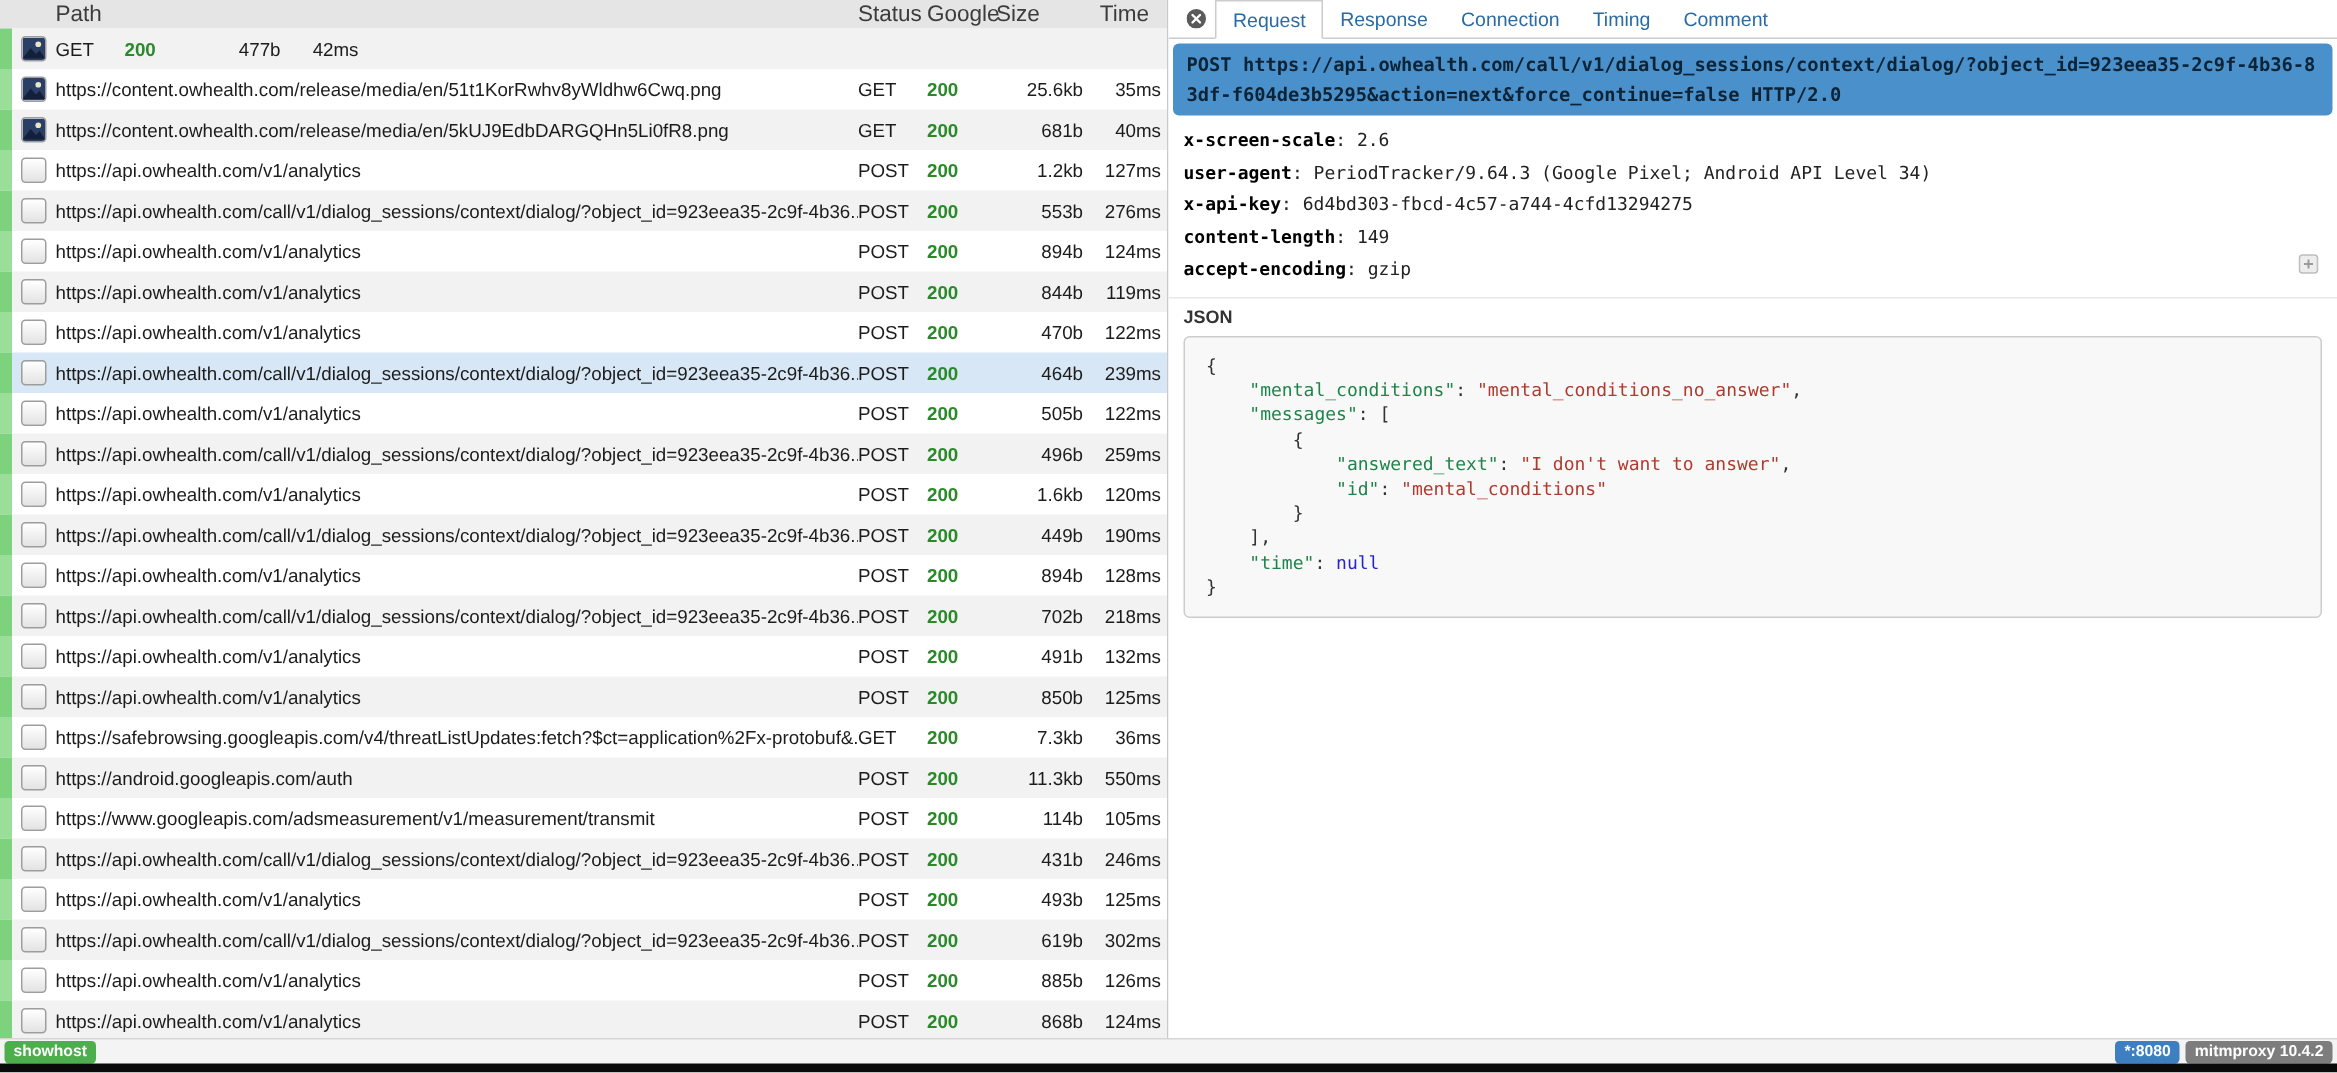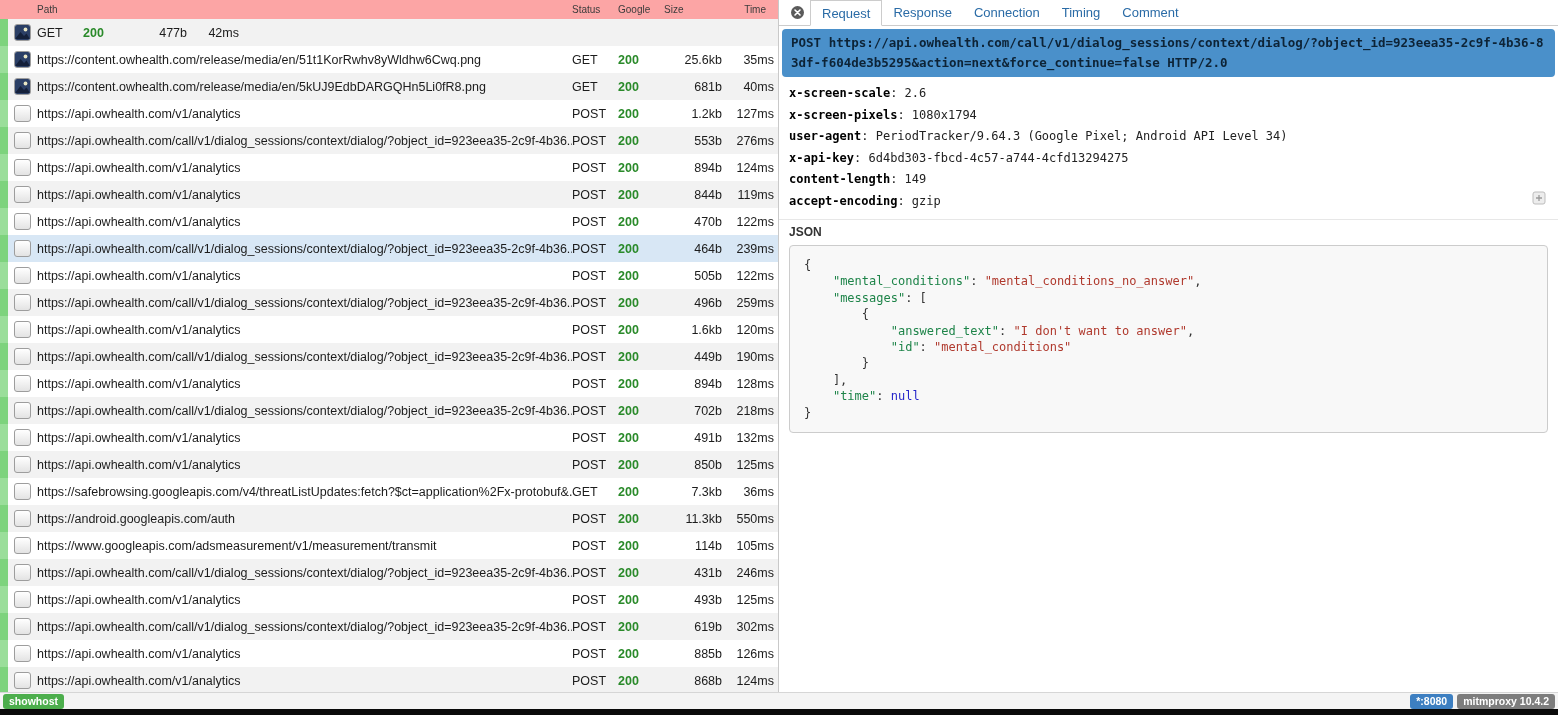--- a/index.html
+++ b/index.html
@@ -3,21 +3,21 @@
 <meta charset="utf-8">
 <style>
   * { margin:0; padding:0; box-sizing:border-box; }
   html,body { width:1558px; height:715px; overflow:hidden; background:#fff;
               font-family:"Liberation Sans", sans-serif; }
   .app { width:1558px; height:715px; display:flex; flex-direction:column; }
   .main { display:flex; height:692px; overflow:hidden; }
 
   
   .left-panel { width:779px; border-right:1px solid #c9c9c9; background:#fff; overflow:hidden; }
-  .fheader { display:flex; align-items:center; height:19px; font-size:10px; color:#3c3c3c; background:#fca5a5;justify-content:center; }
+  .fheader { display:flex; align-items:center; height:19px; font-size:15px; color:#3c3c3c; background:#e5e5e5;justify-content:center; }
   .fheader .marker { background:transparent; }
   .frow { display:flex; align-items:center; height:27px; font-size:12.5px; color:#1c1c1c; }
   .frow:nth-child(odd) { background:#f2f2f2; }
   .frow:nth-child(even) { background:#ffffff; }
   .frow:nth-child(odd) .marker { background:#7dd37d; }
   .frow:nth-child(even) .marker { background:#9ade9a; }
   .frow.selected { background:#d8e7f5; }
   .marker { width:8px; align-self:stretch; flex:none; }
   .ficon { width:17px; height:17px; margin:0 6px; flex:none; border:1px solid #9d9d9d;
            border-radius:3px; background:linear-gradient(#ffffff,#e3e3e3); overflow:hidden; }
@@ -349,21 +349,20 @@
           <span class="tab">Response</span>
           <span class="tab">Connection</span>
           <span class="tab">Timing</span>
           <span class="tab">Comment</span>
         </div>
 
       <div class="request-line">POST https://api.owhealth.com/call/v1/dialog_sessions/context/dialog/?object_id=923eea35-2c9f-4b36-83df-f604de3b5295&amp;action=next&amp;force_continue=false HTTP/2.0</div>
 
       <div class="headers-area" id="request-headers">
         <div class="hline"><span class="hname">x-screen-scale</span><span class="hval">: 2.6</span></div>
-          <div class="hline"><span class="hname">x-screen-pixels</span><span class="hval">: 1080x1794</span></div>
           <div class="hline"><span class="hname">user-agent</span><span class="hval">: PeriodTracker/9.64.3 (Google Pixel; Android API Level 34)</span></div>
           <div class="hline"><span class="hname">x-api-key</span><span class="hval">: 6d4bd303-fbcd-4c57-a744-4cfd13294275</span></div>
           <div class="hline"><span class="hname">content-length</span><span class="hval">: 149</span></div>
           <div class="hline"><span class="hname">accept-encoding</span><span class="hval">: gzip</span></div>
           <span class="addheader">
           <svg width="14" height="14" viewBox="0 0 14 14">
             <rect x="1" y="1" width="12" height="12" rx="2" fill="#ededed" stroke="#bdbdbd"></rect>
             <path d="M7 4 V10 M4 7 H10" stroke="#9a9a9a" stroke-width="1.3"></path>
           </svg>
         </span>

